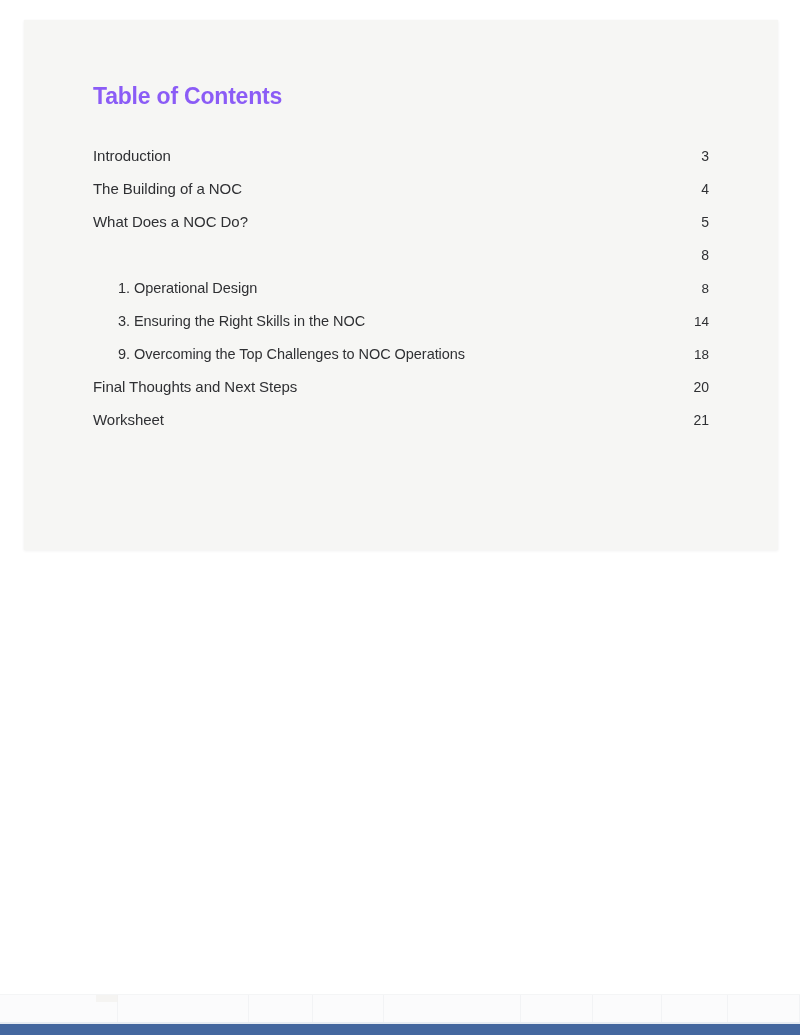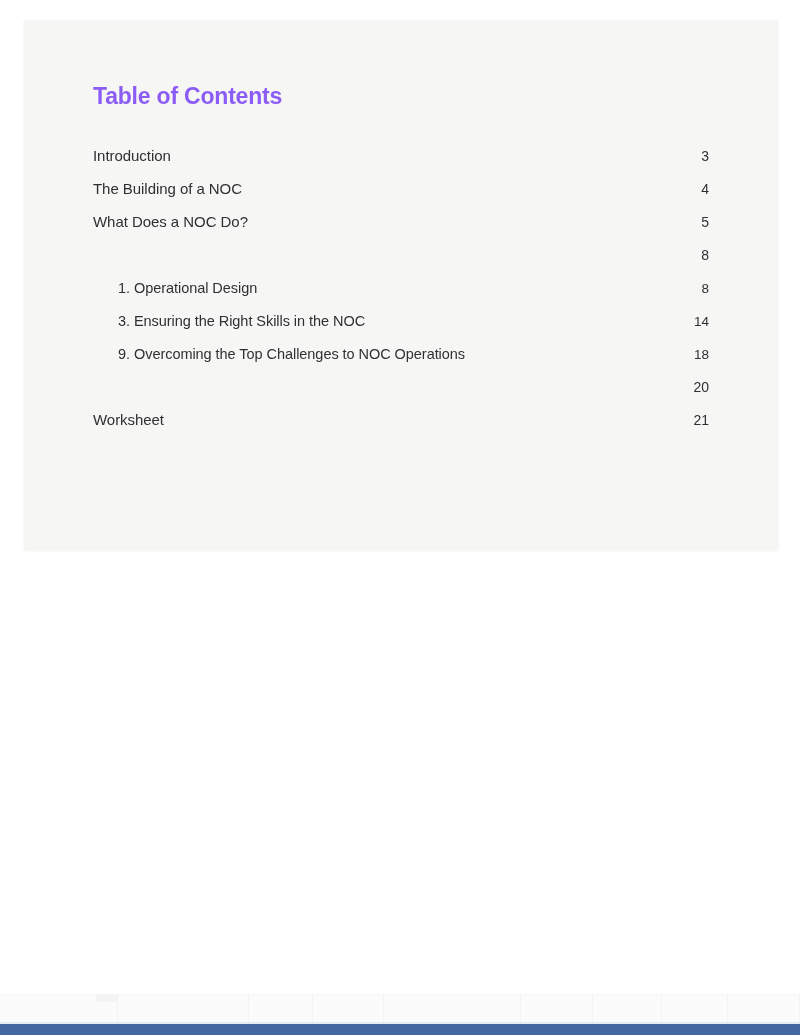--- a/index.html
+++ b/index.html
@@ -168,20 +168,21 @@
           <span class="toc-label">3. Ensuring the Right Skills in the NOC</span>
           <span class="toc-leader"></span>
           <span class="toc-page">14</span>
         </div>
         <div class="toc-row level-2">
           <span class="toc-label">9. Overcoming the Top Challenges to NOC Operations</span>
           <span class="toc-leader"></span>
           <span class="toc-page">18</span>
         </div>
         <div class="toc-row level-1">
+          <span class="toc-label">Final Thoughts and Next Steps</span>
           <span class="toc-leader"></span>
           <span class="toc-page">20</span>
         </div>
         <div class="toc-row level-1">
           <span class="toc-label">Worksheet</span>
           <span class="toc-leader"></span>
           <span class="toc-page">21</span>
         </div>
       </div>
 

